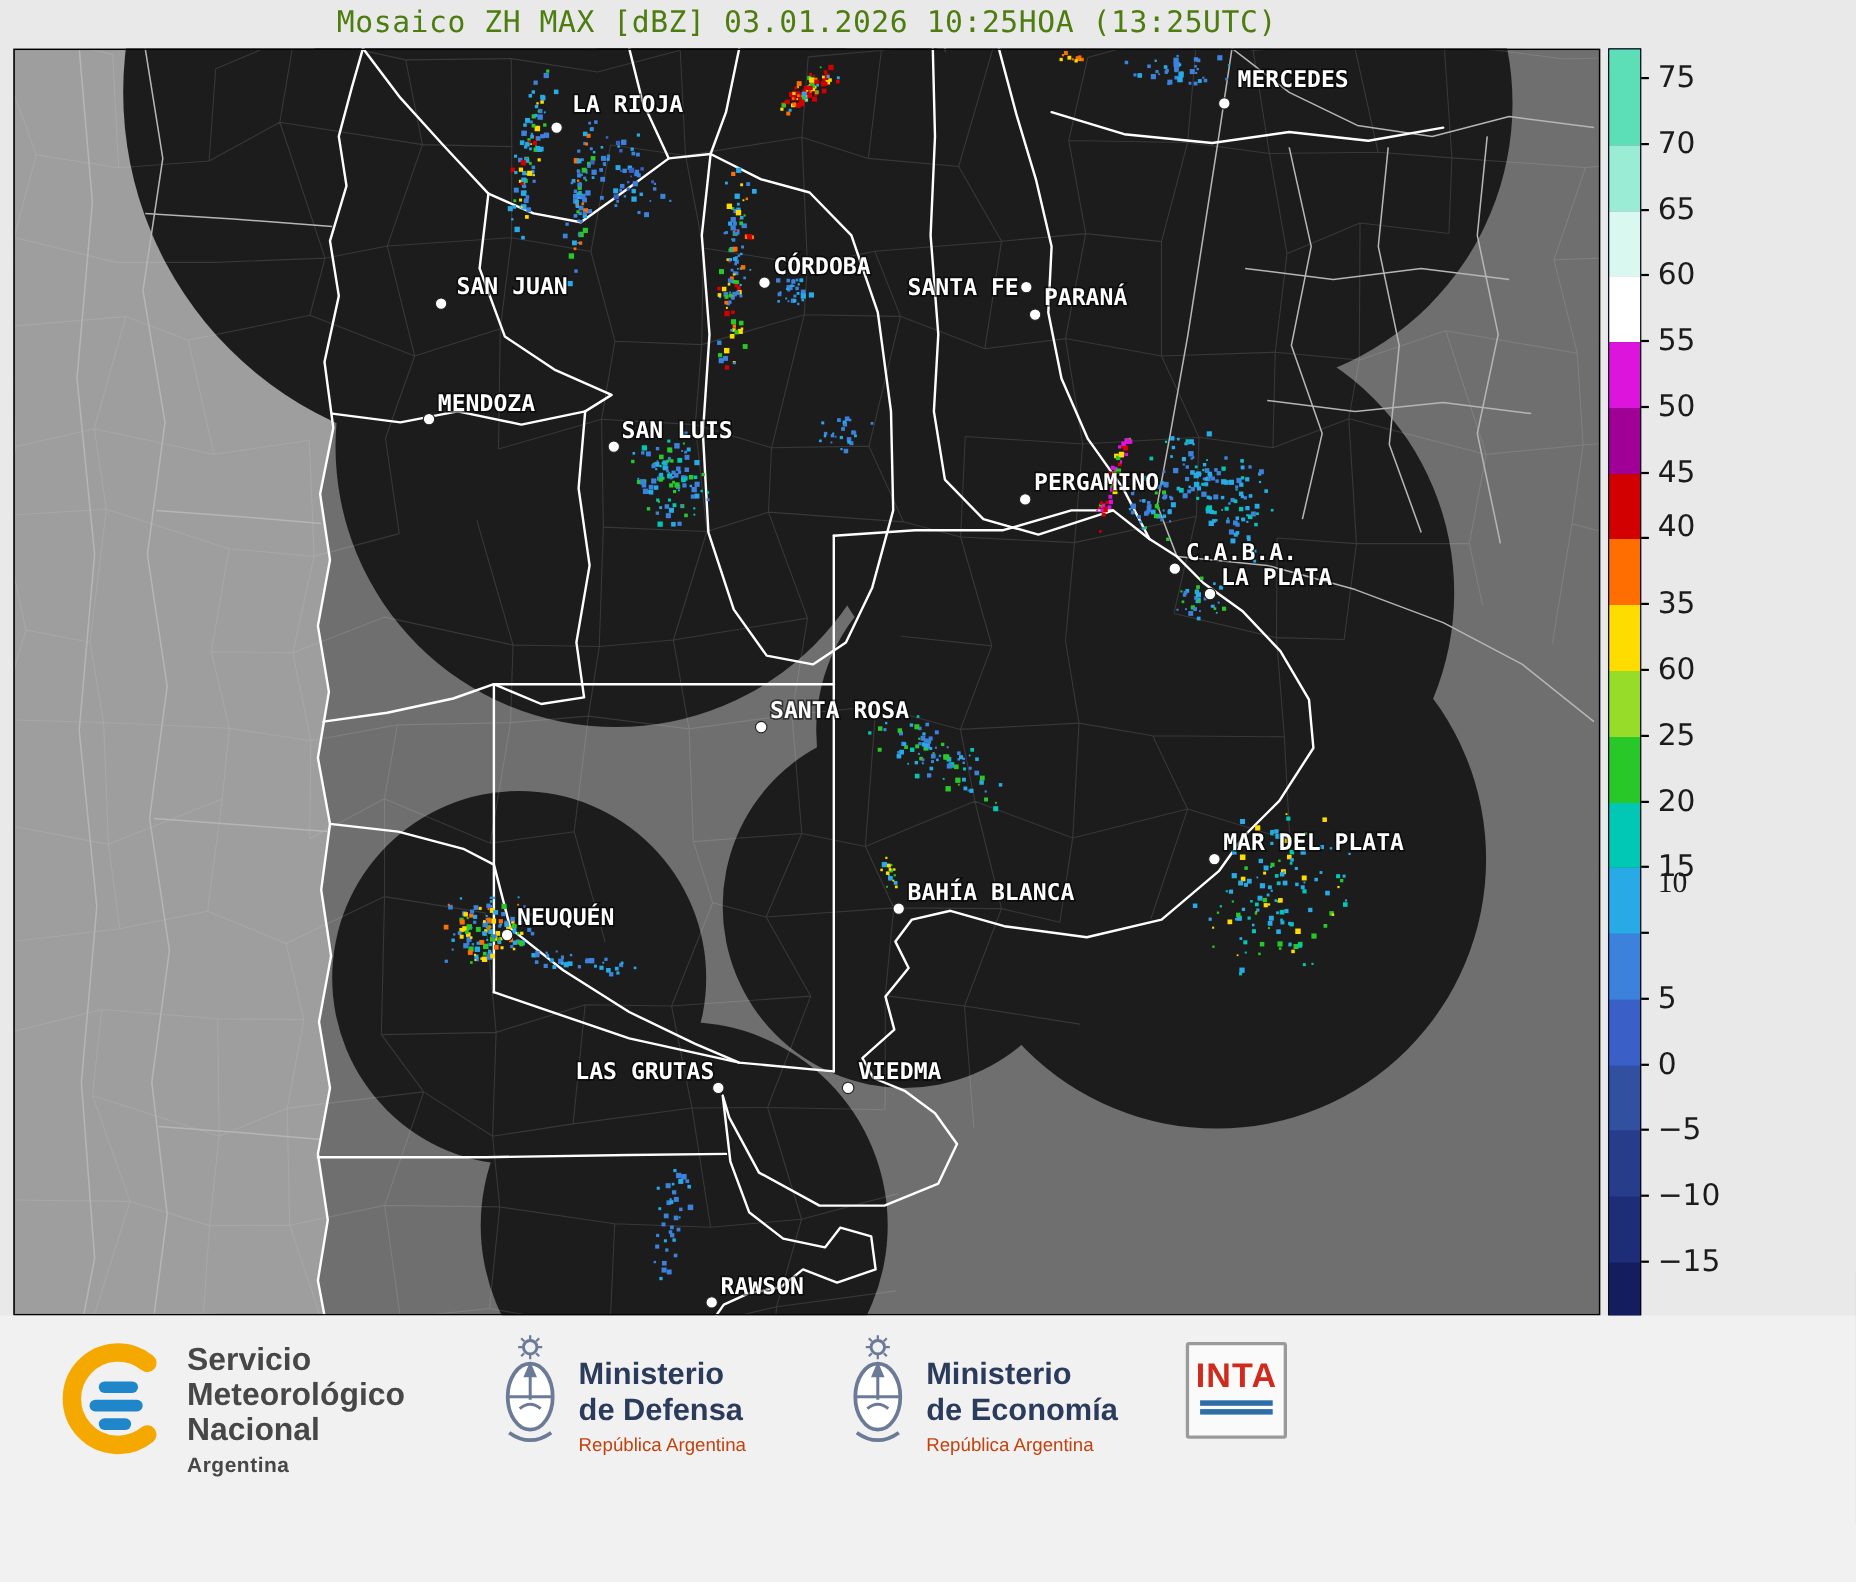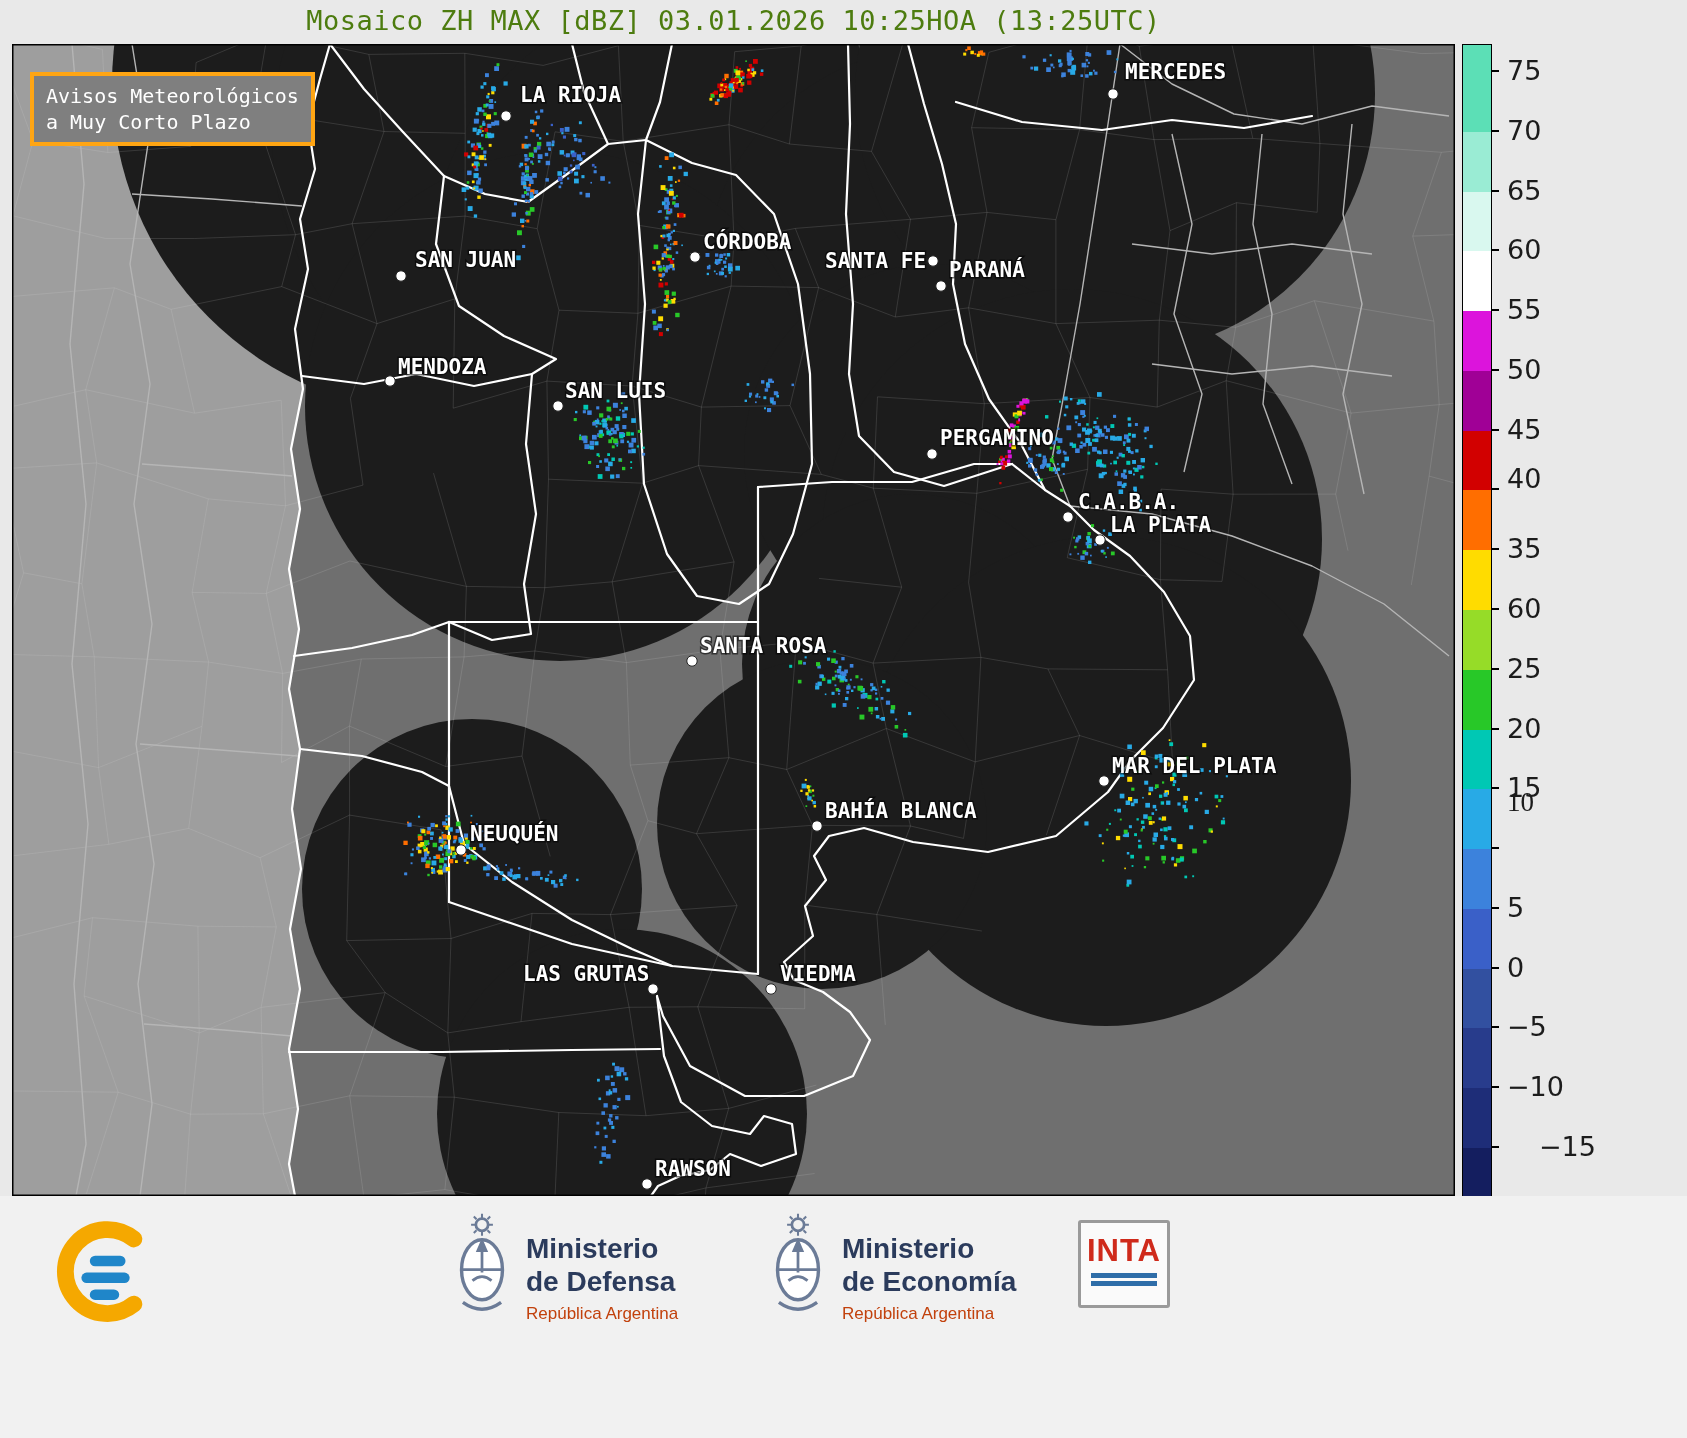--- a/index.html
+++ b/index.html
@@ -1517,24 +1517,20 @@
         <g>
           <circle cx="759" cy="945" r="5.2" fill="#FFFFFF" stroke="#222222" stroke-width="1"></circle>
           <text x="768" y="937" fill="#FFFFFF" font-size="21" font-weight="700" paint-order="stroke" stroke="rgba(0,0,0,0.55)" stroke-width="3">VIEDMA</text>
         </g>
         <g>
           <circle cx="635" cy="1140" r="5.2" fill="#FFFFFF" stroke="#222222" stroke-width="1"></circle>
           <text x="643" y="1132" fill="#FFFFFF" font-size="21" font-weight="700" paint-order="stroke" stroke="rgba(0,0,0,0.55)" stroke-width="3">RAWSON</text>
         </g>
         <rect x="0.75" y="0.75" width="1441.5" height="1150.5" fill="none" stroke="#000000" stroke-width="1.5"></rect>
       </svg>
-    <div class="alert-box">
-      <div>Avisos Meteorológicos</div>
-      <div>a Muy Corto Plazo</div>
-    </div>
   </div>
 
   <div class="colorbar">
     <div class="cbar-bar" id="cbar-bar">
         <div class="cbar-seg" style="top: 0px; height: 86.7778px; background: rgb(92, 223, 182);"></div>
         <div class="cbar-seg" style="top: 86.7778px; height: 59.7778px; background: rgb(154, 236, 212);"></div>
         <div class="cbar-seg" style="top: 146.556px; height: 59.7778px; background: rgb(217, 248, 239);"></div>
         <div class="cbar-seg" style="top: 206.333px; height: 59.7778px; background: rgb(255, 255, 255);"></div>
         <div class="cbar-seg" style="top: 266.111px; height: 59.7778px; background: rgb(220, 20, 220);"></div>
         <div class="cbar-seg" style="top: 325.889px; height: 59.7778px; background: rgb(160, 0, 150);"></div>
@@ -1583,32 +1579,38 @@
         <div class="cbar-label" style="top: 743px; font-family: Liberation Serif, serif;">10</div>
         <div class="cbar-tickmark" style="top: 862.889px;"></div>
         <div class="cbar-label" style="top: 848.889px;">5</div>
         <div class="cbar-tickmark" style="top: 922.667px;"></div>
         <div class="cbar-label" style="top: 908.667px;">0</div>
         <div class="cbar-tickmark" style="top: 982.444px;"></div>
         <div class="cbar-label" style="top: 968.444px;">−5</div>
         <div class="cbar-tickmark" style="top: 1042.22px;"></div>
         <div class="cbar-label" style="top: 1028.22px;">−10</div>
         <div class="cbar-tickmark" style="top: 1102px;"></div>
-        <div class="cbar-label" style="top: 1088px; margin-left: 32px;">−15</div>
+        <div class="cbar-label" style="top: 1088px;">−15</div>
       </div>
   </div>
 
   <div class="footer">
 
     <svg class="smn-logo" width="105" height="105" viewBox="0 0 100 100">
       <path d="M 78,20 A 40,40 0 1 0 78,82" fill="none" stroke="#F5A800" stroke-width="16" stroke-linecap="round"></path>
       <rect x="36" y="36" width="34" height="10" rx="5" fill="#1F86C9"></rect>
       <rect x="28" y="52" width="46" height="10" rx="5" fill="#1F86C9"></rect>
       <rect x="36" y="68" width="28" height="10" rx="5" fill="#1F86C9"></rect>
     </svg>
+    <div class="smn-text">
+      <div class="smn-line">Servicio</div>
+      <div class="smn-line">Meteorológico</div>
+      <div class="smn-line">Nacional</div>
+      <div class="smn-country">Argentina</div>
+    </div>
 
     <svg class="crest crest-defensa" width="60" height="110" viewBox="0 0 44 80">
       <circle cx="22" cy="9" r="4.5" fill="none" stroke="#6B7B97" stroke-width="2"></circle>
       <path d="M22,1 V4 M22,14 V17 M14,9 H17 M27,9 H30 M16,3 L18,5 M26,13 L28,15 M28,3 L26,5 M18,13 L16,15" stroke="#6B7B97" stroke-width="1.5"></path>
       <ellipse cx="22" cy="42" rx="15" ry="22" fill="#FFFFFF" stroke="#6B7B97" stroke-width="2.5"></ellipse>
       <path d="M7,42 H37" stroke="#6B7B97" stroke-width="2"></path>
       <path d="M22,44 V28 M19,28 L22,21 L25,28 Z" stroke="#6B7B97" stroke-width="2" fill="#6B7B97"></path>
       <path d="M15,50 Q22,44 29,50" stroke="#6B7B97" stroke-width="2" fill="none"></path>
       <path d="M8,66 Q22,76 36,66" stroke="#6B7B97" stroke-width="2.5" fill="none"></path>
     </svg>

